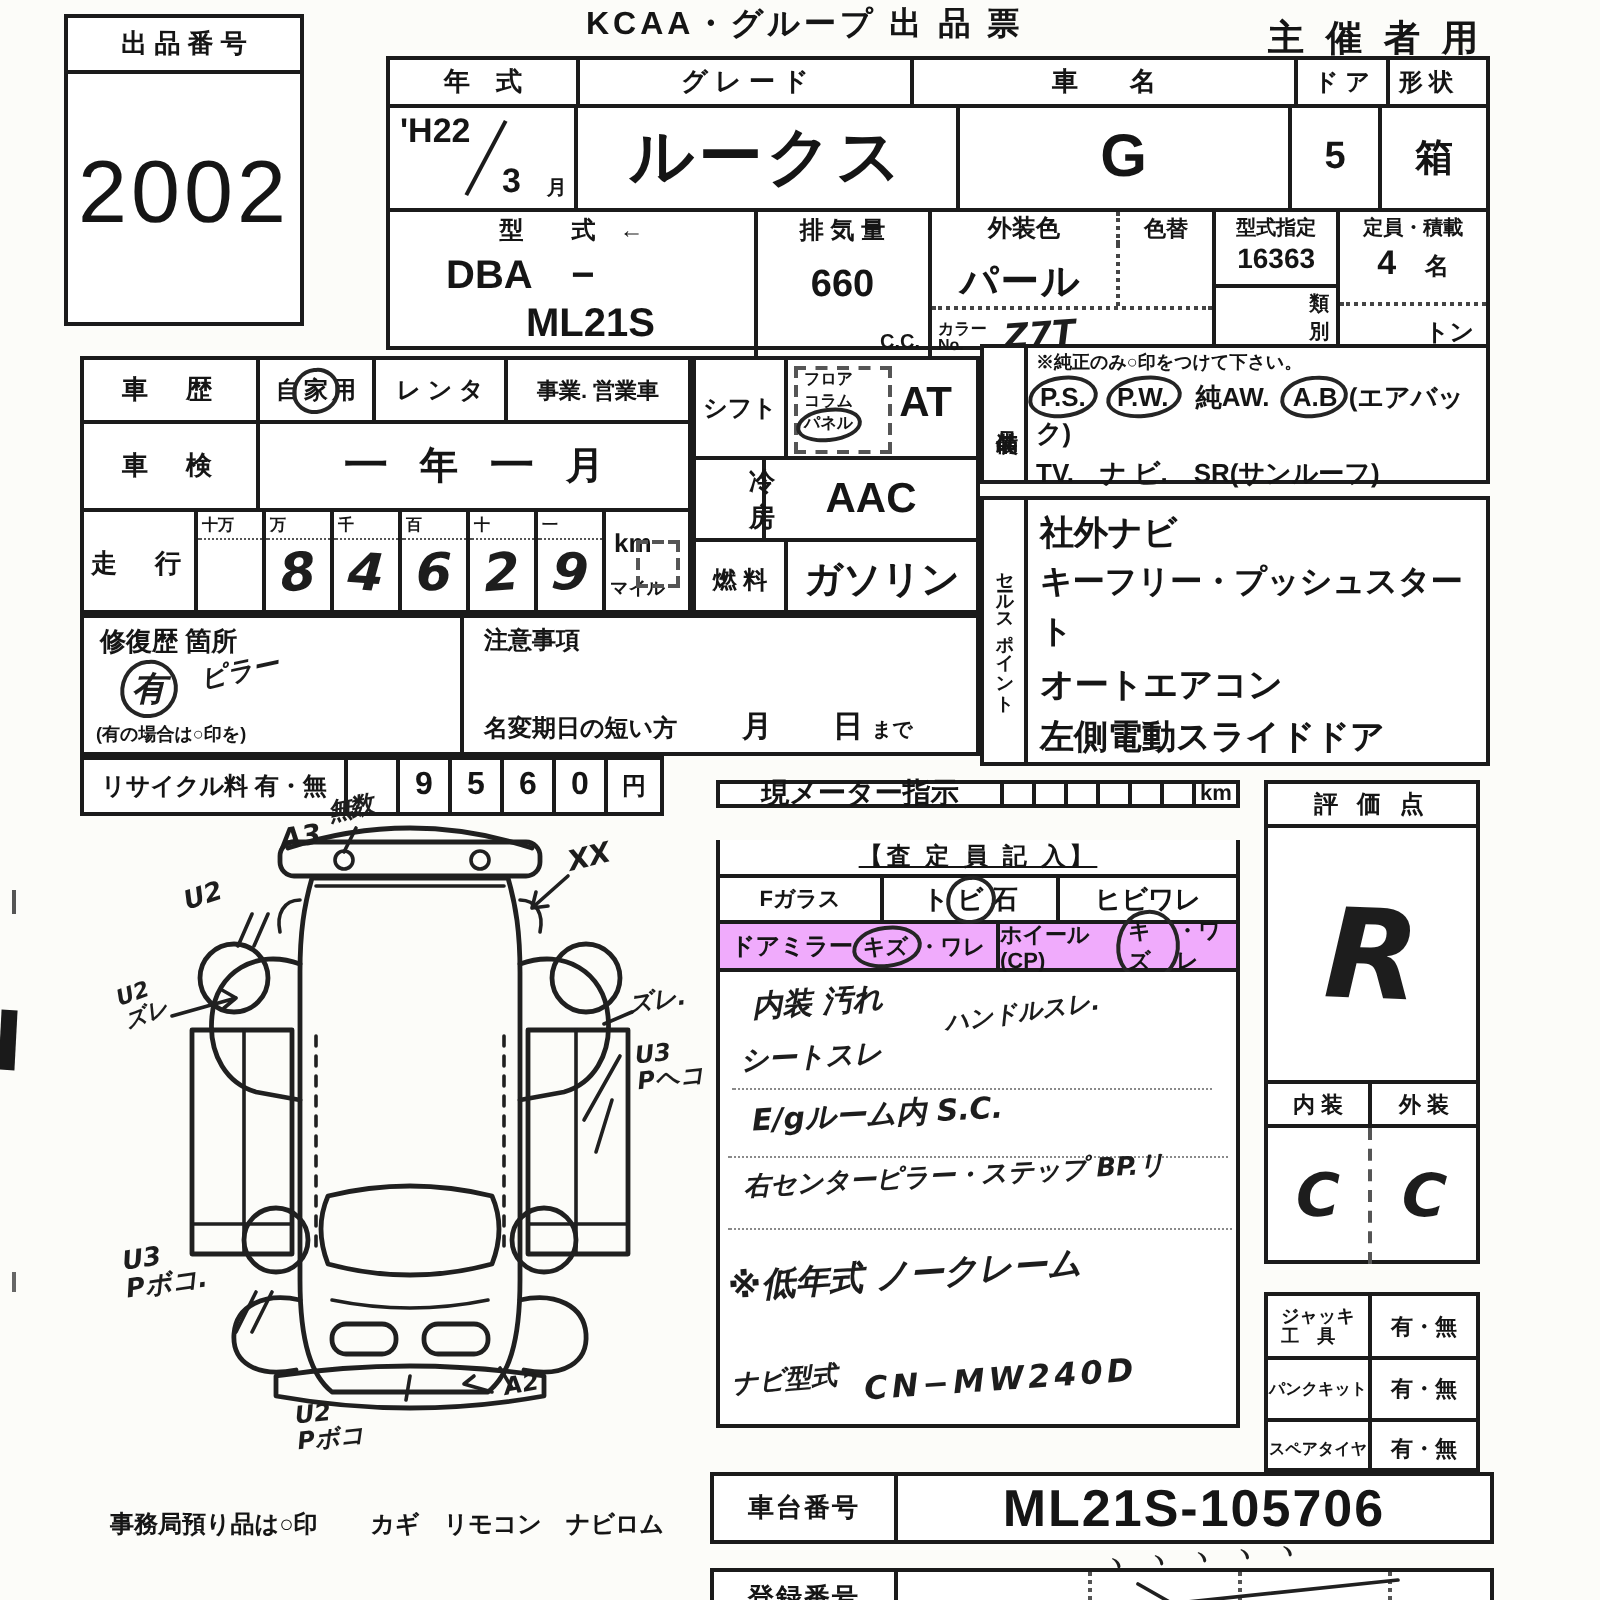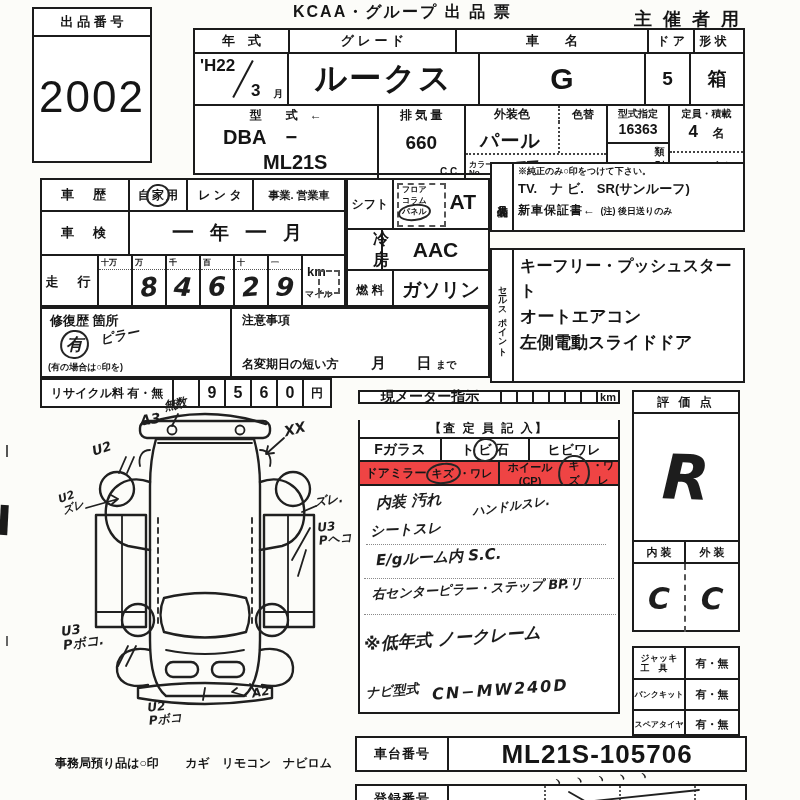--- a/index.html
+++ b/index.html
@@ -194,44 +194,52 @@
     <div style="flex:1;position:relative;">
       <div style="position:absolute;left:3px;top:3px;width:42px;height:40px;border:2px dashed #555;font-size:8px;font-weight:bold;line-height:1.35;padding-left:3px;">
         <div>フロア</div>
         <div>コラム</div>
         <div class="circ" style="padding:0;">パネル</div>
       </div>
       <div class="hd" style="position:absolute;right:12px;top:10px;font-size:21px;">AT</div>
     </div>
   </div>
   <div class="row" style="height:39px;border-bottom:2px solid #1b1b1b;">
-    <div class="cell vr hd" style="width:28px;font-size:16px;padding-left:33px;">冷 房</div>
+    <div class="cell vr hd" style="width:28px;font-size:13px;padding-left:33px;">冷 房</div>
     <div class="cell hd" style="flex:1;font-size:21px;">AAC</div>
   </div>
   <div class="row" style="height:38px;">
     <div class="cell vr hd" style="width:46px;font-size:12px;">燃 料</div>
     <div class="cell hd" style="flex:1;font-size:19px;">ガソリン</div>
   </div>
 </div>
 
-<div class="r b row" style="left:490px;top:162px;width:255px;height:70px;background:#fff;">
+<div class="r b row" style="left:490px;top:172px;width:255px;height:70px;background:#fff;">
   <div class="vtext vr" style="width:20px;font-size:11px;">装備品</div>
   <div style="flex:1;padding:1px 4px;">
     <div class="hd" style="font-size:9px;">※純正のみ○印をつけて下さい。</div>
+    <div style="font-size:13px;font-weight:bold;margin-top:2px;">
+      <span class="circ">P.S.</span>
+      <span class="circ" style="margin-left:8px;">P.W.</span>
+      <span style="margin-left:8px;">純AW.</span>
+      <span class="circ" style="margin-left:6px;">A.B</span>
+      <span>(エアバック)</span>
+    </div>
     <div class="hd" style="font-size:13px;margin-top:2px;">TV.　ナ ビ.　SR(サンルーフ)</div>
     <div style="margin-top:2px;">
       <span class="hd" style="font-size:12px;letter-spacing:1px;">新車保証書←</span>
       <span class="hd" style="font-size:9px;">(注) 後日送りのみ</span>
     </div>
   </div>
 </div>
 
 <div class="r b row" style="left:490px;top:248px;width:255px;height:135px;background:#fff;">
   <div class="vtext vr" style="width:20px;font-size:9px;">セールスポイント</div>
   <div style="flex:1;padding:4px 6px;font-weight:bold;">
+    <div style="font-size:17px;line-height:1.55;">社外ナビ</div>
     <div style="font-size:16px;line-height:1.55;">キーフリー・プッシュスタート</div>
     <div style="font-size:17px;line-height:1.55;">オートエアコン</div>
     <div style="font-size:17px;line-height:1.55;">左側電動スライドドア</div>
   </div>
 </div>
 
 <div class="r" style="left:60px;top:400px;width:300px;height:340px;">
   <svg width="300" height="340" viewBox="0 0 300 340">
 
     <path class="sk" d="M84 24 Q145 4 206 24"></path>
@@ -307,33 +315,33 @@
   <div class="cell hd" style="width:140px;font-size:14px;">現メーター指示</div>
   <div class="cell" style="width:16px;border-left:2px solid #1b1b1b;"></div>
   <div class="cell" style="width:16px;border-left:2px solid #1b1b1b;"></div>
   <div class="cell" style="width:16px;border-left:2px solid #1b1b1b;"></div>
   <div class="cell" style="width:16px;border-left:2px solid #1b1b1b;"></div>
   <div class="cell" style="width:16px;border-left:2px solid #1b1b1b;"></div>
   <div class="cell" style="width:16px;border-left:2px solid #1b1b1b;"></div>
   <div class="cell hd" style="flex:1;border-left:2px solid #1b1b1b;font-size:11px;">km</div>
 </div>
 
-<div class="r b cell hd" style="left:358px;top:420px;width:262px;height:19px;border-top:none;font-size:12px;letter-spacing:2px;background:#fff;">【査 定 員 記 入】</div>
+<div class="r b cell hd" style="left:358px;top:420px;width:262px;height:19px;border-top:none;font-size:12px;letter-spacing:2px;background:#fff;text-decoration:underline;">【査 定 員 記 入】</div>
 
 <div class="r b row" style="left:358px;top:439px;width:262px;height:23px;border-top:none;background:#fff;">
-  <div class="cell vr hd" style="width:82px;font-size:14px;">Fガラス</div>
+  <div class="cell vr hd" style="width:82px;font-size:11px;">Fガラス</div>
   <div class="cell vr hd" style="width:88px;font-size:13px;gap:2px;">
     <span>ト</span>
       <span class="circ">ビ</span>
       <span>石</span>
   </div>
   <div class="cell hd" style="flex:1;font-size:13px;">ヒビワレ</div>
 </div>
 
-<div class="r b row" style="left:358px;top:462px;width:262px;height:24px;border-top:none;background:#ef4444;text-align:center;">
+<div class="r b row" style="left:358px;top:462px;width:262px;height:24px;border-top:none;background:#f0abfc;">
   <div class="cell vr" style="width:140px;gap:3px;">
     <span class="hd" style="font-size:12px;">ドアミラー</span>
     <span class="circ hd" style="font-size:11px;">キズ</span>
     <span class="hd" style="font-size:11px;">・ワレ</span>
   </div>
   <div class="cell" style="flex:1;gap:2px;">
     <span class="hd" style="font-size:11px;">ホイール(CP)</span>
     <span class="circ hd" style="font-size:11px;">キズ</span>
     <span class="hd" style="font-size:11px;">・ワレ</span>
   </div>

